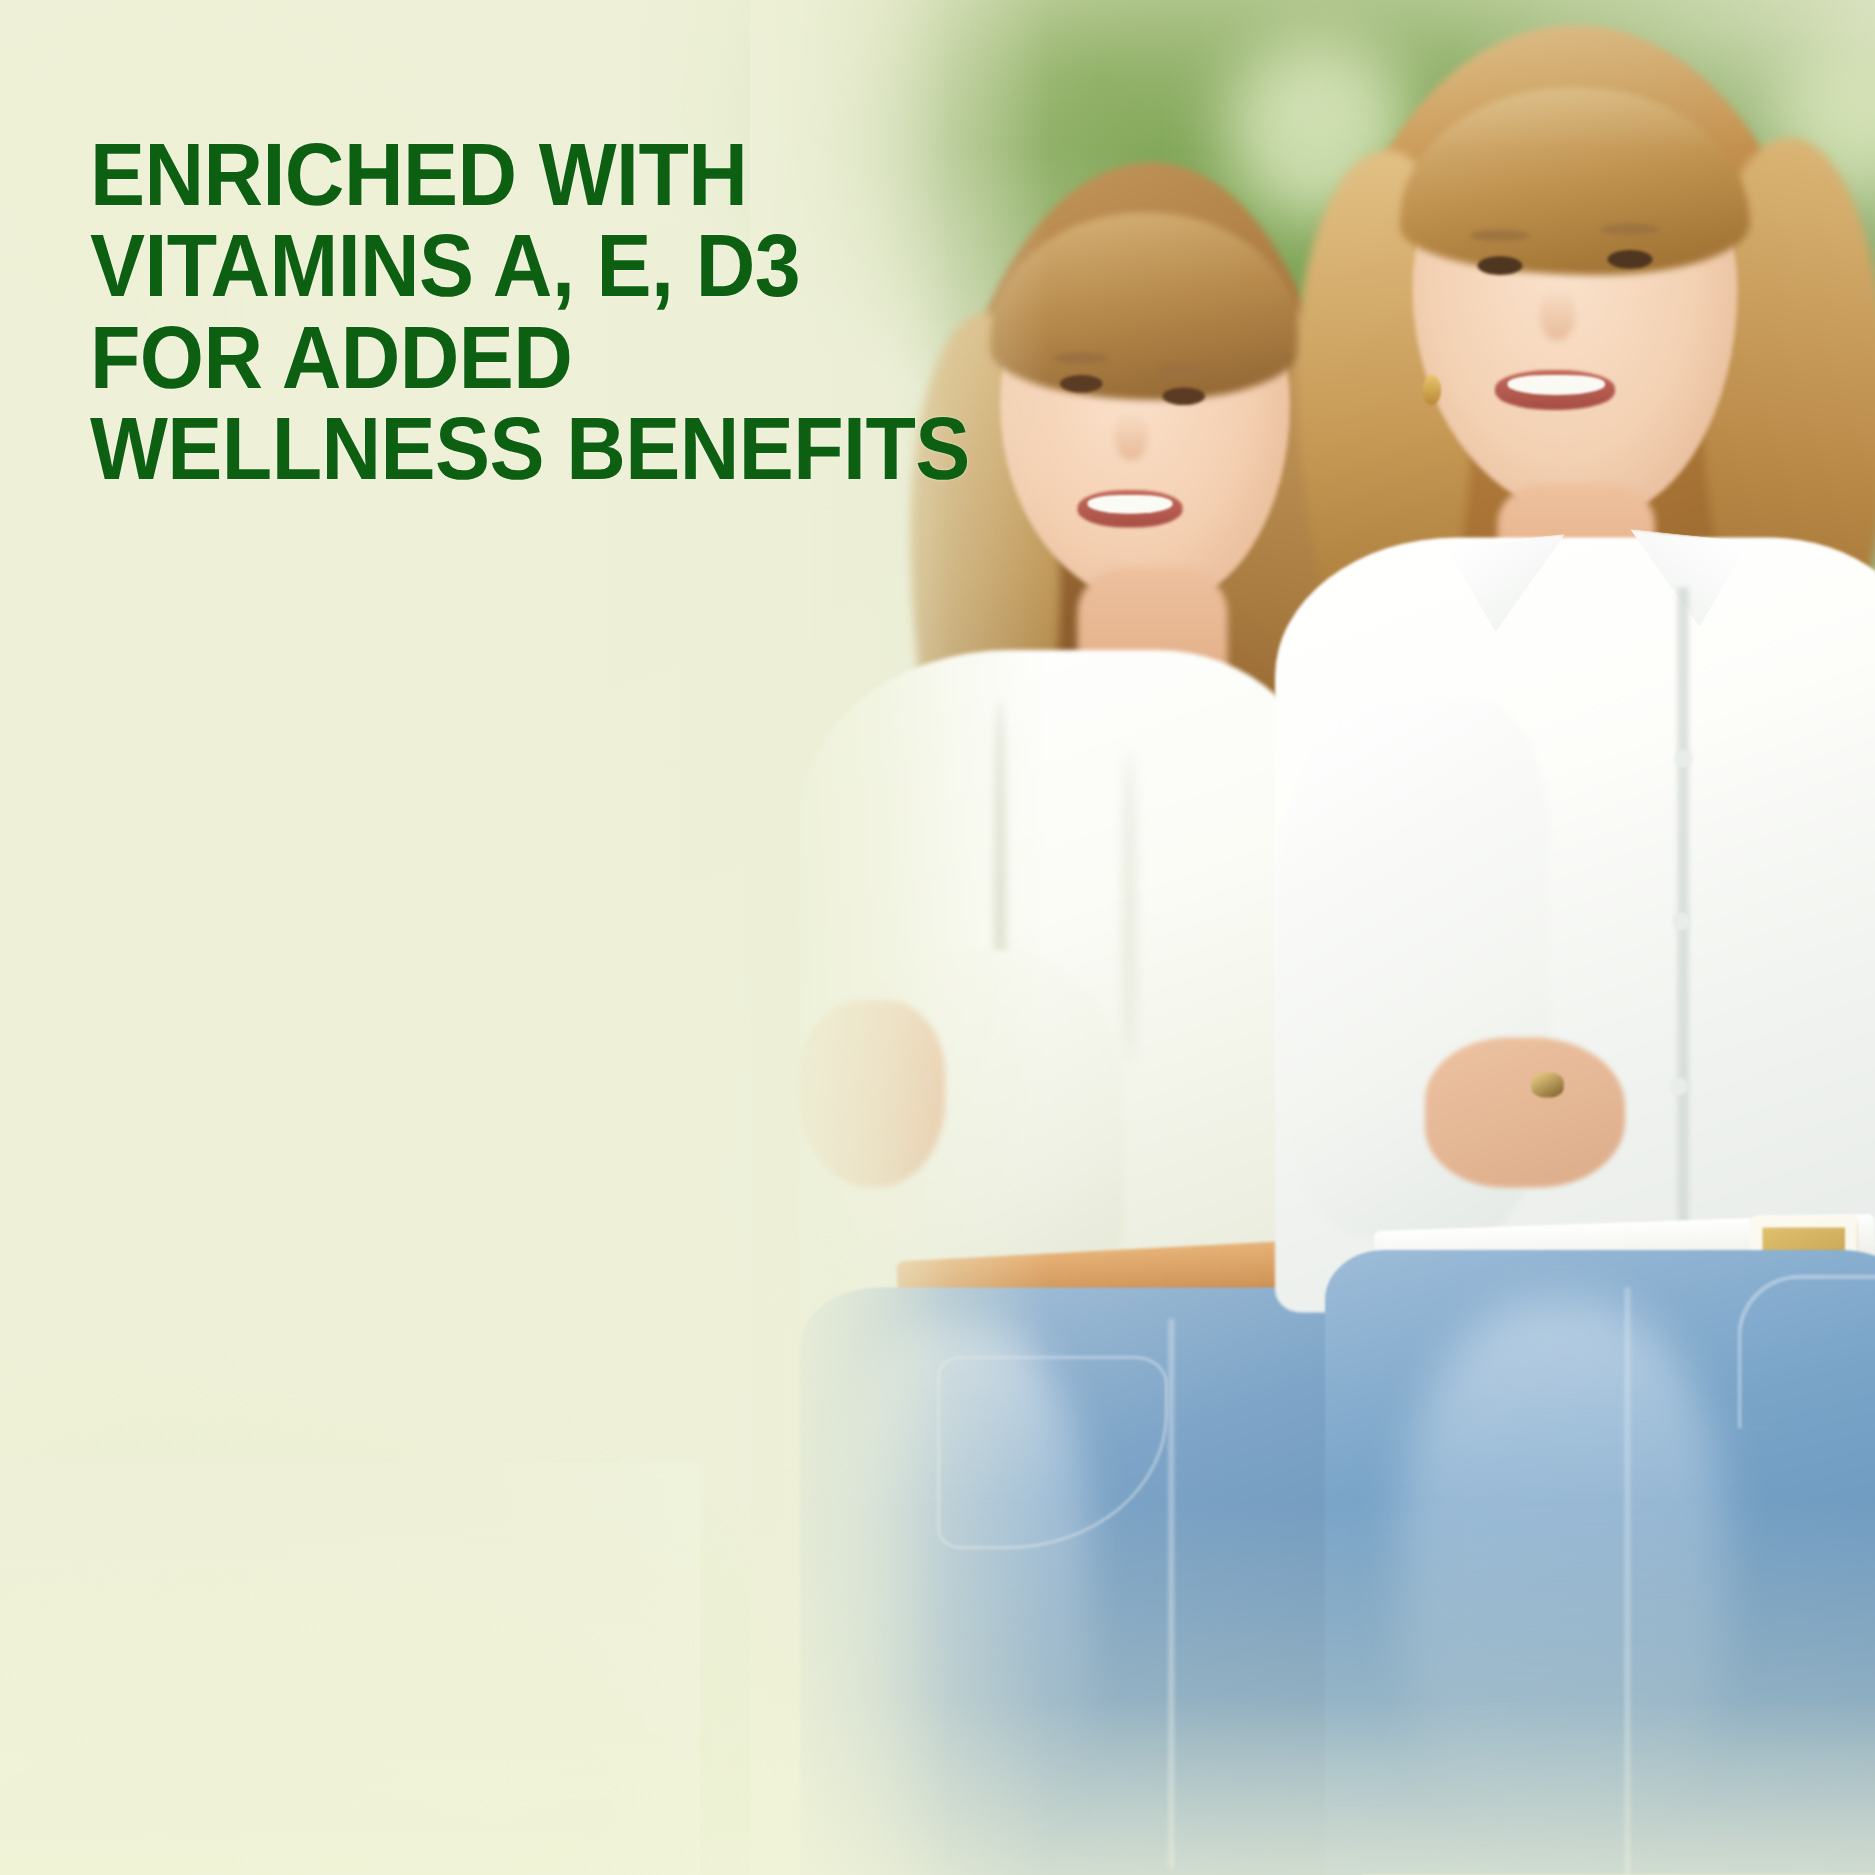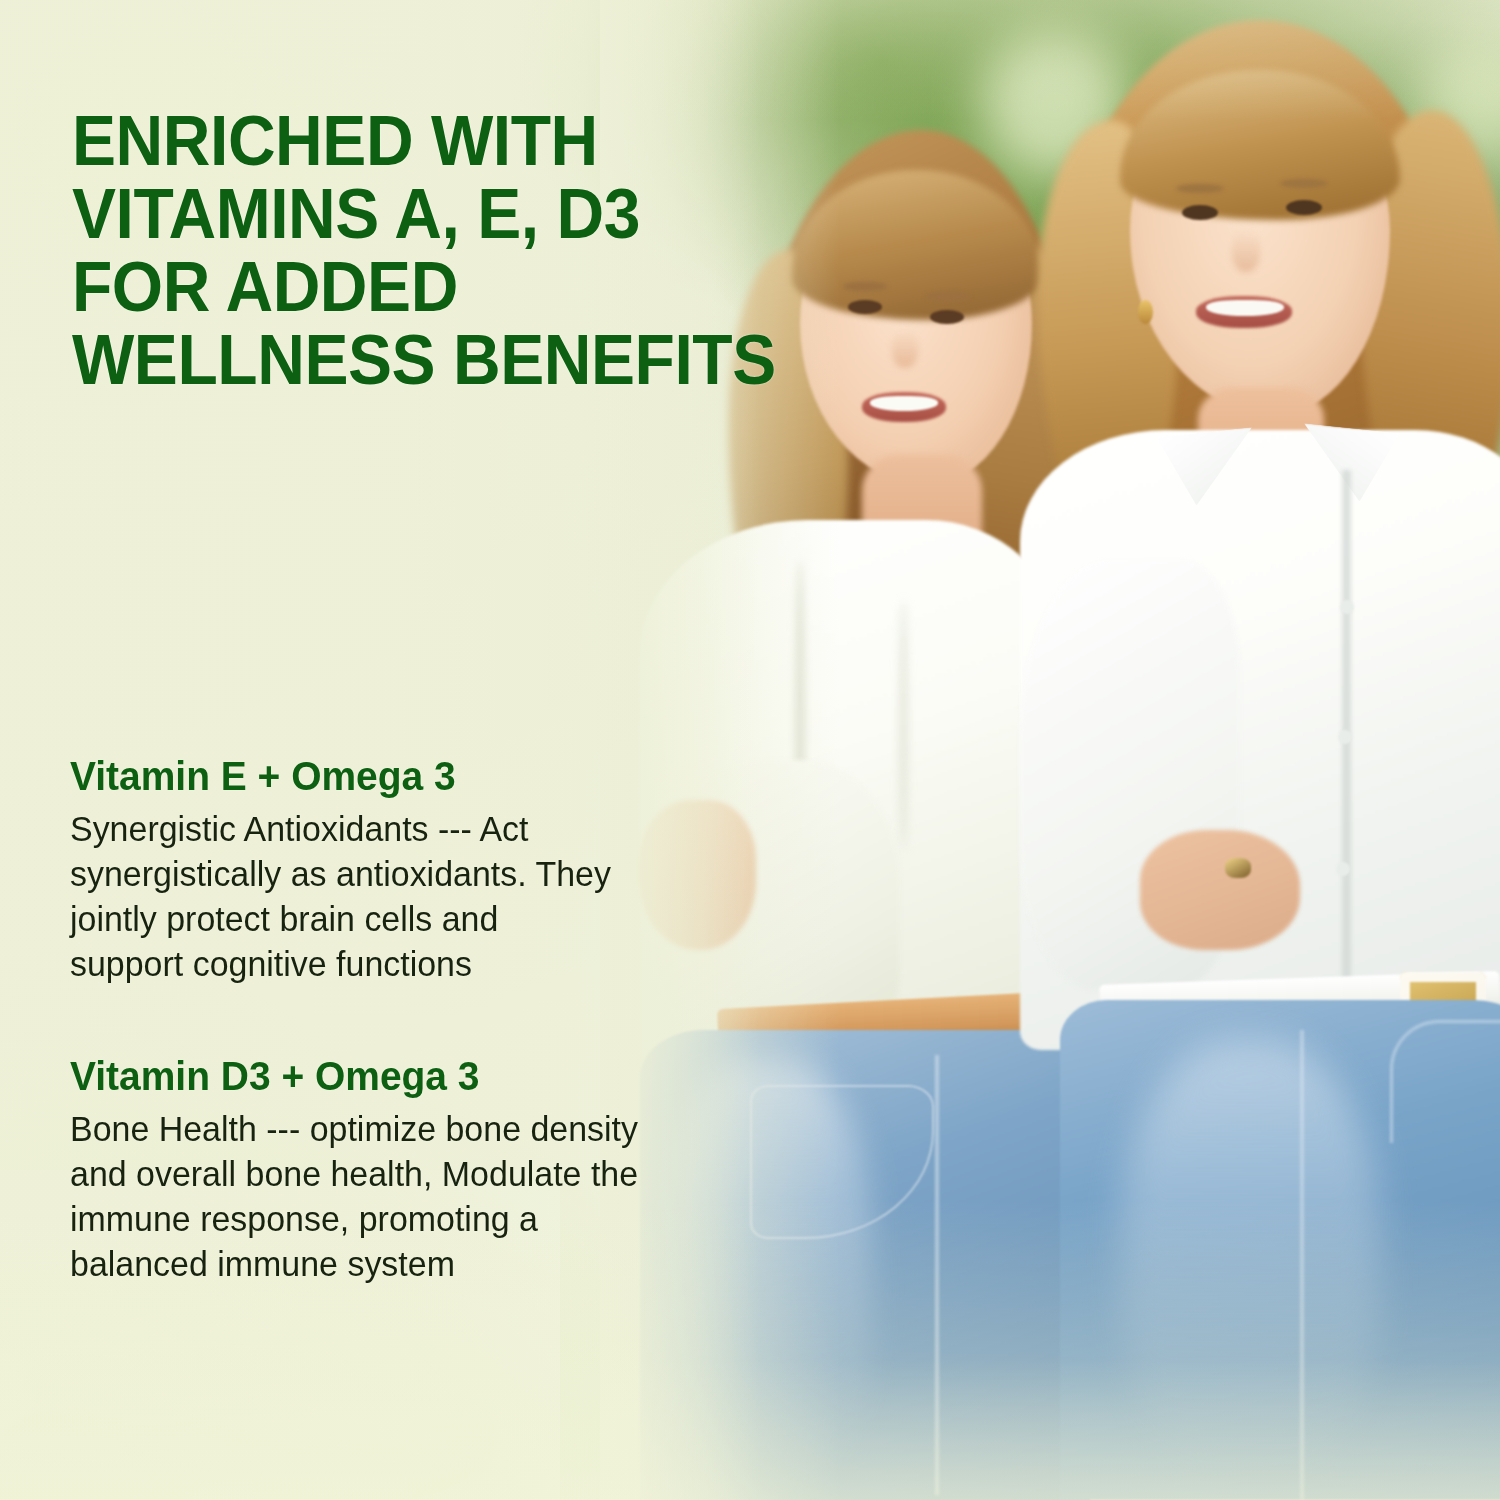--- a/index.html
+++ b/index.html
@@ -353,24 +353,16 @@
   <div class="haze-bottom"></div>
 
   <div class="content">
 
     <div class="headline">ENRICHED WITH
 VITAMINS A, E, D3
 FOR ADDED
 WELLNESS BENEFITS</div>
 
 
-    <div class="section sec2">
-      <div class="sec-title">Vitamin E + Omega 3</div>
-      <div class="sec-body w2">Synergistic Antioxidants --- Act synergistically as antioxidants. They jointly protect brain cells and support cognitive functions</div>
-    </div>
-
-    <div class="section sec3">
-      <div class="sec-title">Vitamin D3 + Omega 3</div>
-      <div class="sec-body w3">Bone Health --- optimize bone density and overall bone health, Modulate the immune response, promoting a balanced immune system</div>
-    </div>
+
 
   </div>
 </div>
 
 </body></html>

